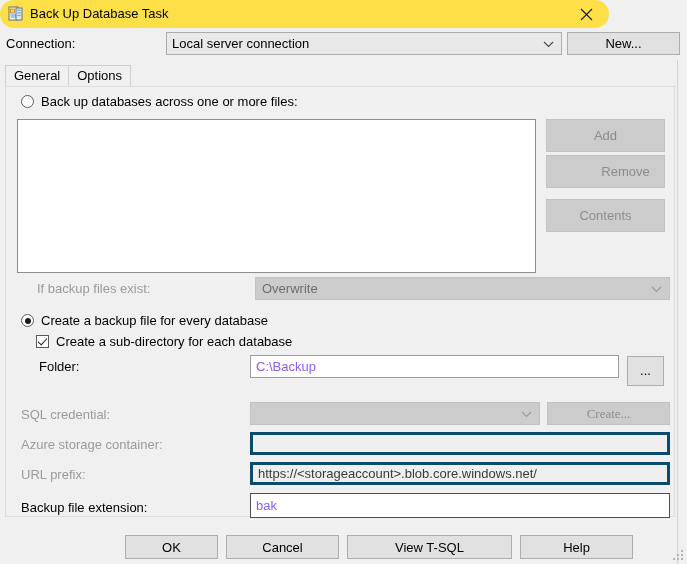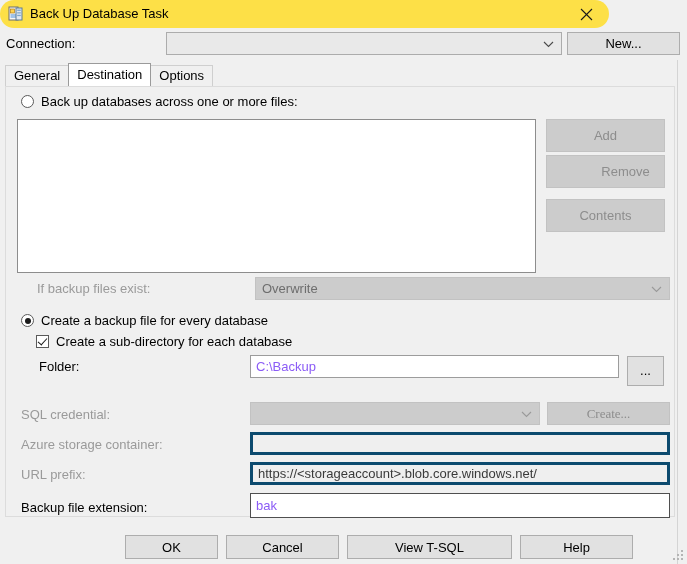--- a/index.html
+++ b/index.html
@@ -332,33 +332,33 @@
   <div class="close-btn">
     <svg width="13" height="13" viewBox="0 0 13 13">
       <line x1="1" y1="1" x2="12" y2="12" stroke="#1b1b1b" stroke-width="1.1"></line>
       <line x1="12" y1="1" x2="1" y2="12" stroke="#1b1b1b" stroke-width="1.1"></line>
     </svg>
   </div>
 </div>
 
 <div class="conn-label">Connection:</div>
 <div class="conn-combo">
+  <span class="val">Local server connection</span>
   <span class="combo-arrow">
     <svg width="11" height="7" viewBox="0 0 11 7">
       <polyline points="1,1 5.5,5.5 10,1" fill="none" stroke="#4a4a4a" stroke-width="1.1"></polyline>
     </svg>
   </span>
 </div>
 <button class="btn-new">New...</button>
 
 <div class="tabpanel"></div>
 
 <div class="tabstrip">
   <div class="tab">General</div>
-  <div class="tab selected">Destination</div>
   <div class="tab">Options</div>
 </div>
 
 <div class="radio-row" style="left:21px; top:94px;">
   <span class="radio"></span>
   <span style="font-size:13px;">Back up databases across one or more files:</span>
 </div>
 
 <div class="listbox"></div>
 

